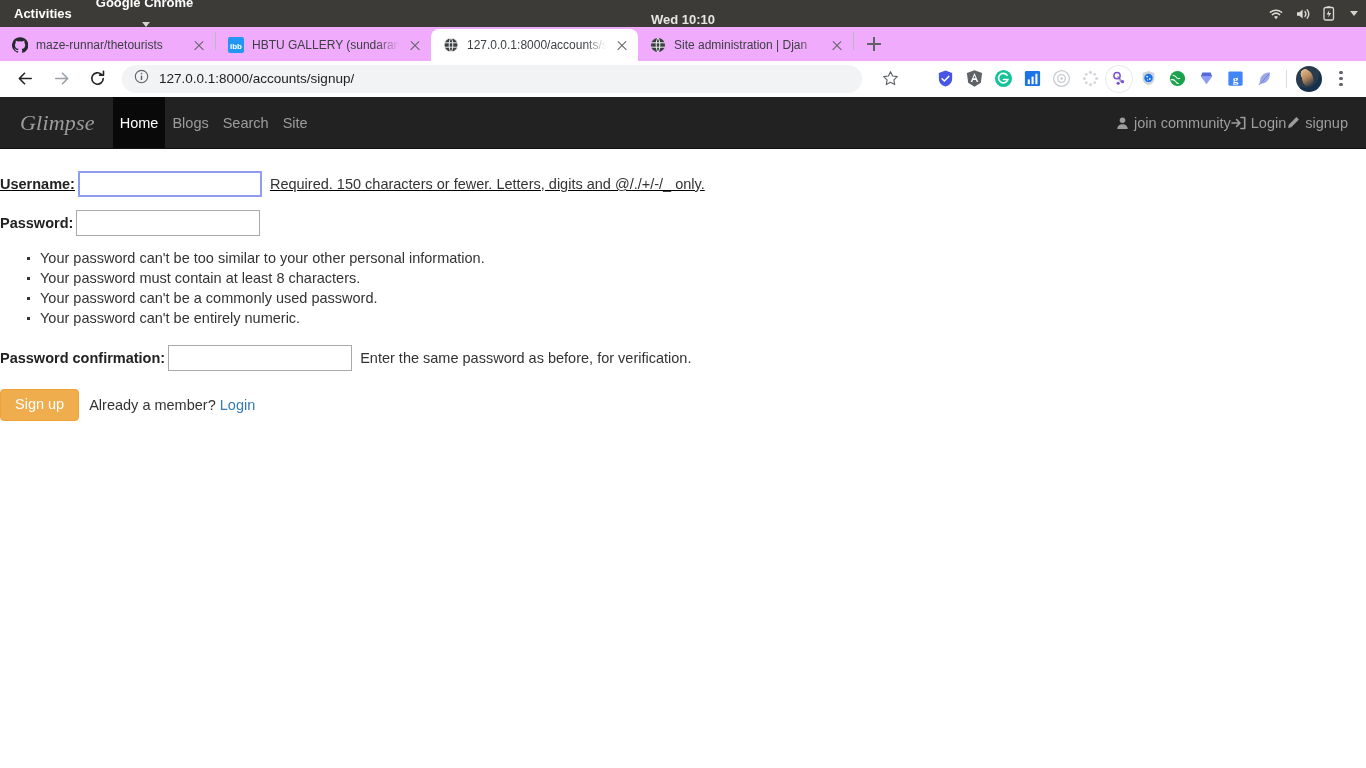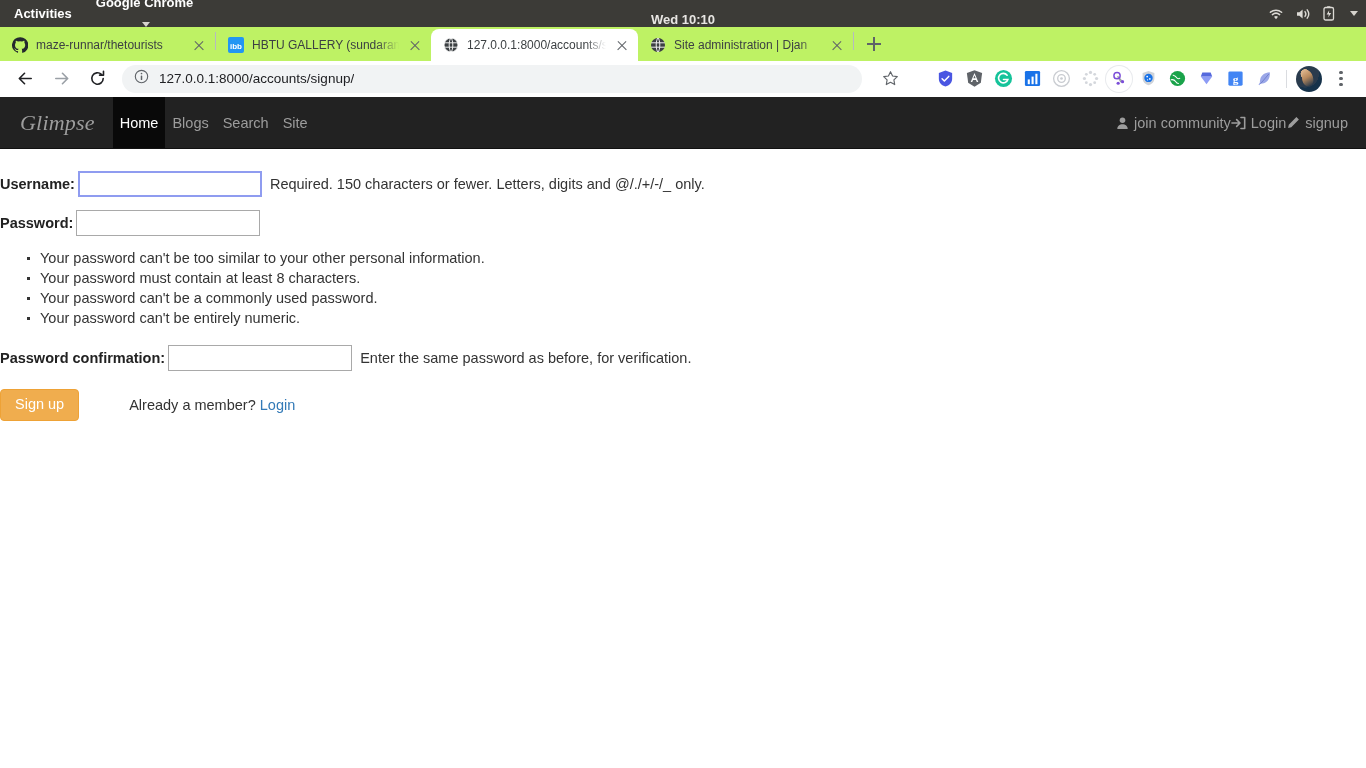--- a/index.html
+++ b/index.html
@@ -58,21 +58,21 @@
   .gnome-tray {
     position: absolute; right: 8px; top: 0; height: 27px;
     display: flex; align-items: center; gap: 11px;
   }
   .gnome-tray svg { display: block; }
 
   
   .chrome-tabstrip {
     position: absolute; top: 27px; left: 0;
     width: 1366px; height: 34px;
-    background: #bef264;
+    background: #f0abfc;
     display: flex; align-items: flex-end;
   }
   .tab {
     position: relative;
     height: 32px;
     display: flex; align-items: center;
     gap: 8px;
     padding: 0 8px 0 12px;
     font-size: 12px;
     color: #3c4043;
@@ -289,21 +289,20 @@
   }
   ul.pw-rules li::before {
     content: "";
     position: absolute; left: -11px; top: 9px;
     width: 3px; height: 3px; background: #333333;
   }
 
   .submit-row {
     display: flex; align-items: center;
     margin-top: 18px;
-    gap: 40px;
   }
   .btn-signup {
     background: #f0ad4e;
     border: 1px solid #eea236;
     color: #ffffff;
     font-size: 14.5px;
     padding: 7px 14px;
     border-radius: 4px;
     line-height: 1.1;
     cursor: pointer;
@@ -576,21 +575,21 @@
               <path d="M10.4 1.1l2.5 2.5-7.6 7.6-3.2.7.7-3.2 7.6-7.6z" fill="#9d9d9d"></path>
             </svg>
         </span>
         <span>signup</span>
       </div>
     </div>
   </div>
 
   <div class="content">
 
-    <div class="form-row" style="margin-top:22px;">
+    <div class="form-row" style="margin-top:22px;text-decoration:underline;">
       <span class="form-label">Username:</span>
       <input class="form-input focused" type="text" autofocus="" value="" style="">
       <span class="help-text">Required. 150 characters or fewer. Letters, digits and @/./+/-/_ only.</span>
     </div>
 
     <div class="form-row" style="margin-top:13px;">
       <span class="form-label">Password:</span>
       <input class="form-input" type="password" value="" style="">
     </div>
 

